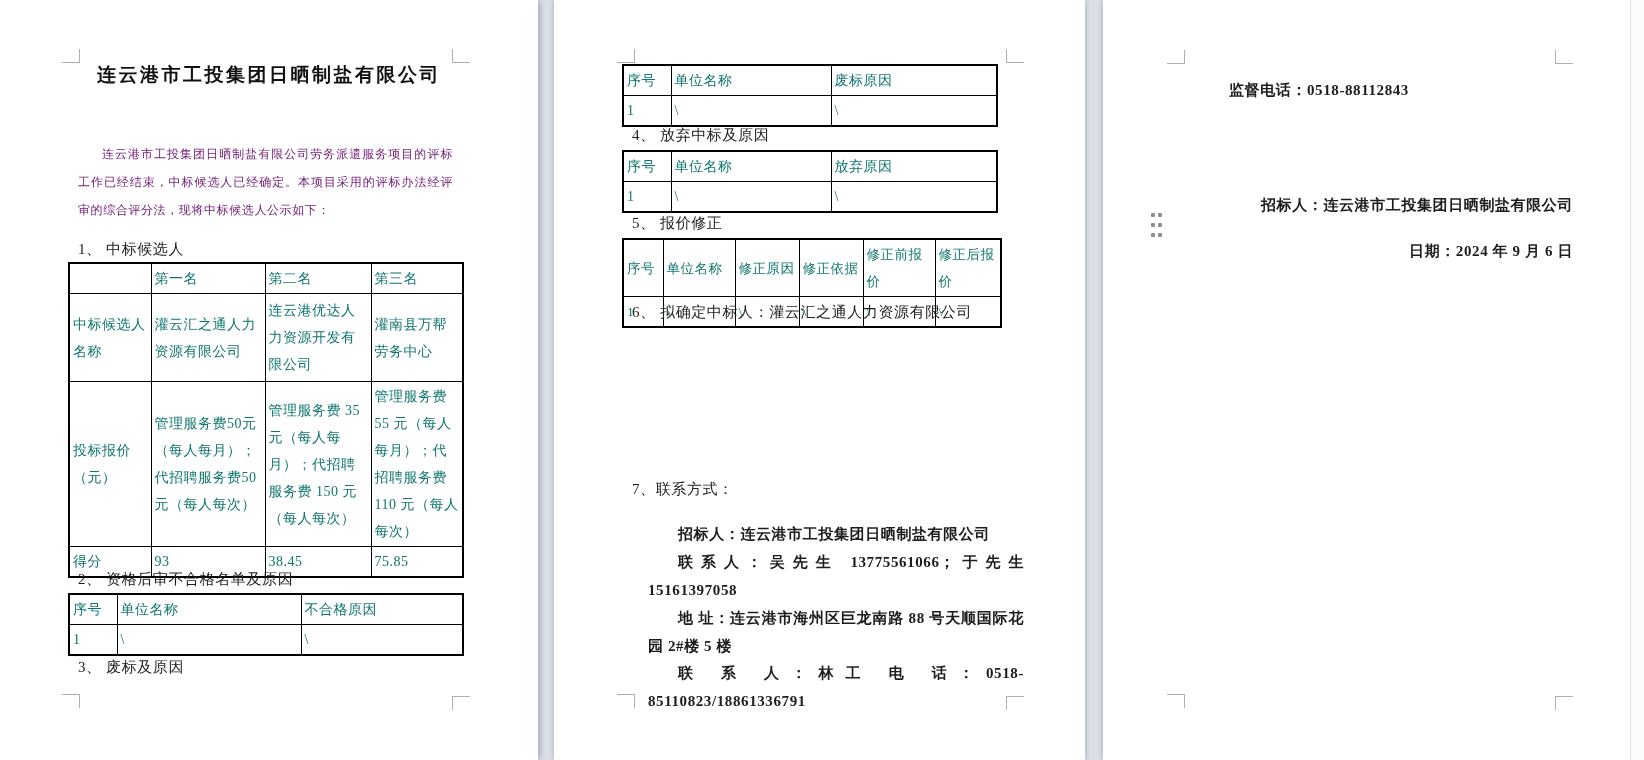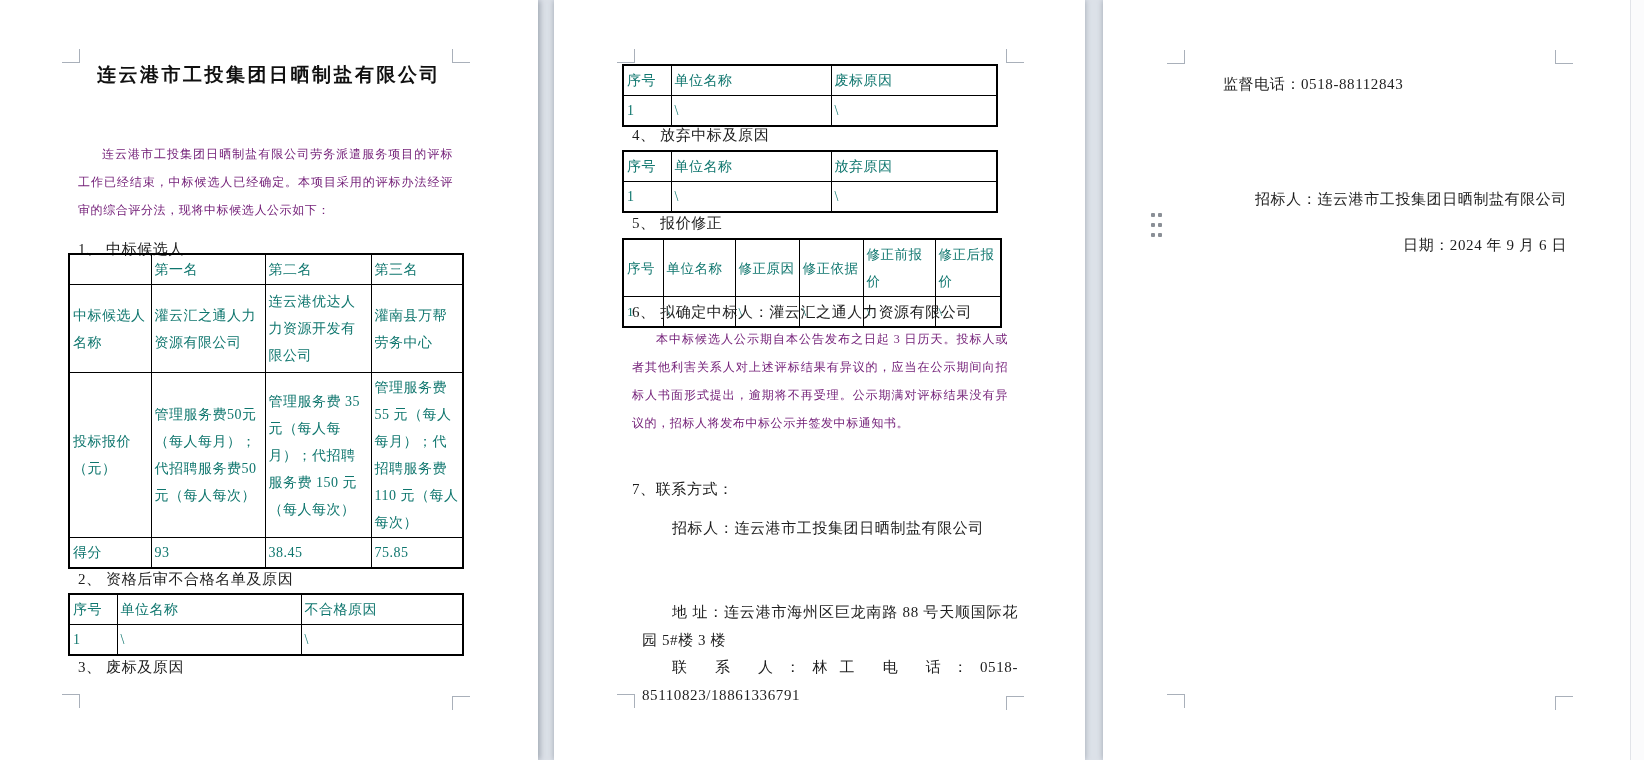--- a/index.html
+++ b/index.html
@@ -24,21 +24,21 @@
   .mark.bl{border-right-width:1px;border-top-width:1px}
   .mark.br{border-left-width:1px;border-top-width:1px}
   
   .doc-title{font-weight:bold;font-size:19px;letter-spacing:2.5px;
              text-align:center;color:#101010;width:100%;}
   .body-par{font-size:12px;line-height:28px;letter-spacing:.6px;
             text-align:justify;color:#701a75;}
   .indent{text-indent:2em;}
   .sec-label{font-size:15px;letter-spacing:.6px;color:#1d1d1d;white-space:nowrap;}
   .contact-line{font-size:15px;line-height:28px;letter-spacing:.6px;
-                text-align:justify;color:#1d1d1d;margin:10px;}
+                text-align:justify;color:#1d1d1d;margin:16px;font-weight:bold;}
   
   table.doctable{border-collapse:collapse;table-layout:fixed;position:absolute;
                  border:2px solid #000;}
   table.doctable td{border:1px solid #000;text-align:left;vertical-align:middle;
                     font-size:14px;color:#0f766e;padding:1px 3px;letter-spacing:.5px;
                     line-height:27px;overflow:hidden;}
   table.small td{font-size:13.5px;}
   
   .drag-dots{position:absolute;display:grid;grid-template-columns:4px 4px;
              grid-auto-rows:4px;column-gap:3px;row-gap:6px;}
@@ -53,21 +53,21 @@
   <div class="mark tr abs" style="left:452px;top:49px"></div>
   <div class="mark bl abs" style="left:62px;top:694px"></div>
   <div class="mark br abs" style="left:452px;top:696px"></div>
 
   <div class="abs doc-title" style="left:0;top:62px">连云港市工投集团日晒制盐有限公司</div>
 
   <p class="abs body-par indent" style="left:78px;top:140px;width:375px;margin:0">连云港市工投集团日晒制盐有限公司劳务派遣服务项目的评标工作已经结束，中标候选人已经确定。本项目采用的评标办法经评审的综合评分法，现将中标候选人公示如下：</p>
 
   <div class="abs sec-label" style="left:78px;top:240px">1、 中标候选人</div>
 
-  <table class="doctable" style="left:68px;top:253px;width:394px">
+  <table class="doctable" style="left:68px;top:262px;width:394px">
     <colgroup>
         <col style="width:82px">
         <col style="width:114px">
         <col style="width:106px">
         <col style="width:92px">
       </colgroup>
     <tbody>
         <tr style="height:29px">
       <td></td>
       <td>第一名</td>
@@ -194,26 +194,26 @@
       <td>\</td>
       <td>\</td>
       <td>\</td>
       <td>\</td>
     </tr>
   </tbody>
     </table>
 
   <div class="abs sec-label" style="left:78px;top:303px">6、 拟确定中标人：灌云汇之通人力资源有限公司</div>
 
-  <p class="abs body-par indent" style="left:78px;top:325px;width:376px;margin:0">本中标候选人公示期自本公告发布之日起 3 日历天。投标人或者其他利害关系人对上述评标结果有异议的，应当在公示期间向招标人书面形式提出，逾期将不再受理。公示期满对评标结果没有异议的，招标人将发布中标公示并签发中标通知书。</p>
 
   <div class="abs sec-label" style="left:78px;top:480px">7、联系方式：</div>
 
   <p class="abs contact-line indent" style="left:78px;top:504px;width:376px">招标人：连云港市工投集团日晒制盐有限公司</p>
-  <p class="abs contact-line indent" style="left:78px;top:588px;width:376px">地  址：连云港市海州区巨龙南路 88 号天顺国际花园 5#楼 3 楼</p>
+  <p class="abs contact-line indent" style="left:78px;top:532px;width:376px">联系人：吴先生 13775561066；于先生 15161397058</p>
+  <p class="abs contact-line indent" style="left:78px;top:588px;width:376px">地  址：连云港市海州区巨龙南路 88 号天顺国际花园 2#楼 5 楼</p>
   <p class="abs contact-line indent" style="left:78px;top:643px;width:376px">联 系 人：林工   电 话：0518-85110823/18861336791</p>
 </div>
 
 <div class="page" id="page3">
   <div class="mark tl abs" style="left:64px;top:50px"></div>
   <div class="mark tr abs" style="left:452px;top:50px"></div>
   <div class="mark bl abs" style="left:64px;top:694px"></div>
   <div class="mark br abs" style="left:452px;top:696px"></div>
 
   <p class="abs contact-line" style="left:110px;top:60px;width:360px">监督电话：0518-88112843</p>

